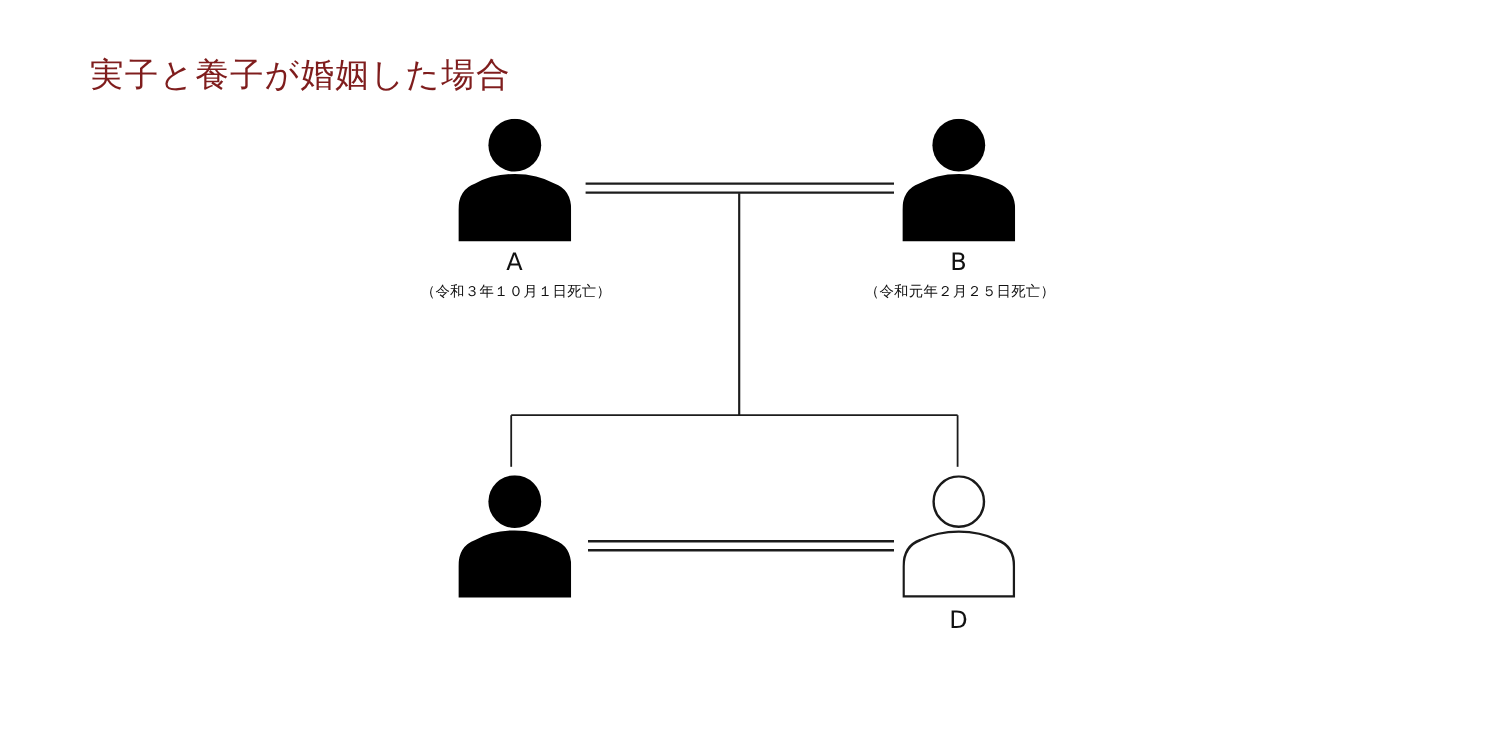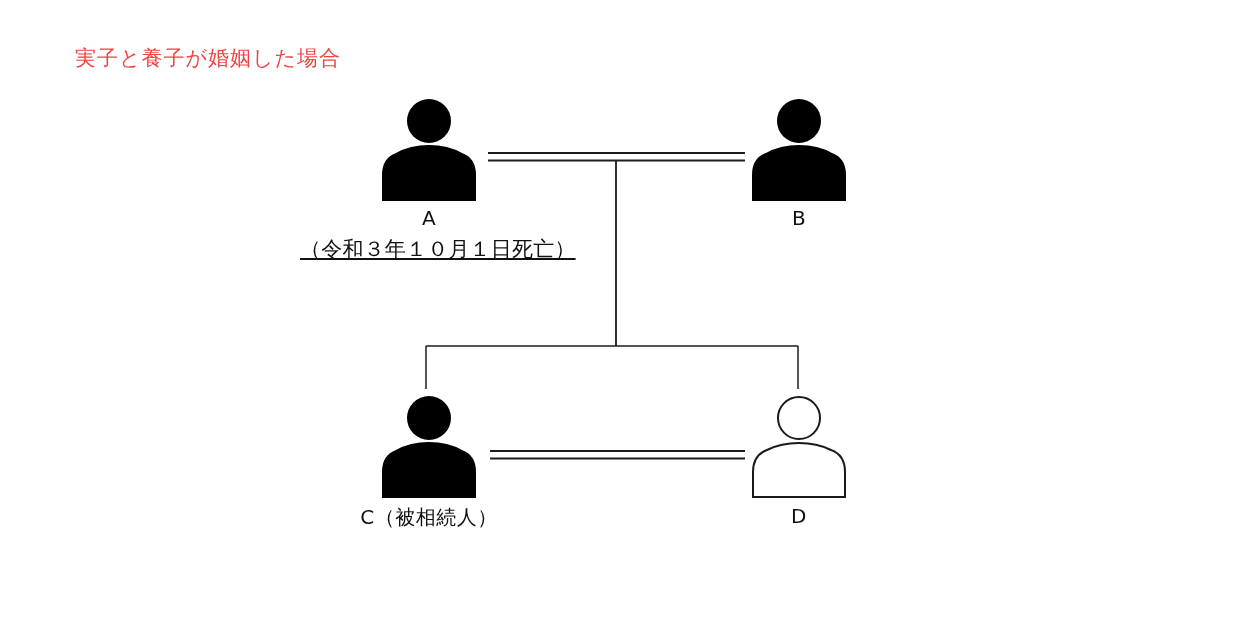--- a/index.html
+++ b/index.html
@@ -14,23 +14,23 @@
     background: #ffffff;
     overflow: hidden;
     font-family: "DejaVu Sans", "Liberation Sans", sans-serif;
     color: #1a1a1a;
   }
   .title {
     position: absolute;
     left: 75px;
     top: 44px;
     font-family: Liberation Serif, serif;
-    font-size: 21px;
+    font-size: 28px;
     letter-spacing: 1px;
-    color: #ef4444;
+    color: #7f1d1d;
     white-space: nowrap;
   }
   .lines-layer {
     position: absolute;
     left: 0;
     top: 0;
     width: 1241px;
     height: 621px;
   }
   .lines-layer line {
@@ -60,25 +60,24 @@
     position: absolute;
     text-align: center;
     font-size: 20px;
     color: #111111;
     white-space: nowrap;
     letter-spacing: 0.5px;
   }
   .person-note, .annotation {
     position: absolute;
     text-align: center;
-    font-size: 21px;
+    font-size: 12px;
     color: #111111;
     white-space: nowrap;
     letter-spacing: 0.2px;
-    text-decoration: underline;
   }
 </style>
 </head>
 <body>
 
 <div class="canvas">
 
   <div class="title">実子と養子が婚姻した場合</div>
 
   <svg class="lines-layer" width="1241" height="621" viewBox="0 0 1241 621" aria-hidden="true">
@@ -97,27 +96,27 @@
     <path d="M 0 102 L 0 76 Q 0 59 14 54 Q 28 46 47 46 Q 66 46 80 54 Q 94 59 94 76 L 94 102 Z"></path>
   </svg>
   <div class="person-label" style="left:369px; top:206px; width:120px;">A</div>
   <div class="person-note" style="left:300px; top:235px; width:260px;">（令和３年１０月１日死亡）</div>
 
   <svg class="person-icon icon-filled" style="left:752px; top:99px;" viewBox="0 0 94 103">
     <circle cx="47" cy="22" r="22"></circle>
     <path d="M 0 102 L 0 76 Q 0 59 14 54 Q 28 46 47 46 Q 66 46 80 54 Q 94 59 94 76 L 94 102 Z"></path>
   </svg>
   <div class="person-label" style="left:739px; top:206px; width:120px;">B</div>
+  <div class="person-note" style="left:670px; top:235px; width:260px;">（令和元年２月２５日死亡）</div>
 
 
   <svg class="person-icon icon-filled" style="left:382px; top:396px;" viewBox="0 0 94 103">
     <circle cx="47" cy="22" r="22"></circle>
     <path d="M 0 102 L 0 76 Q 0 59 14 54 Q 28 46 47 46 Q 66 46 80 54 Q 94 59 94 76 L 94 102 Z"></path>
   </svg>
-  <div class="person-label" style="left:329px; top:504px; width:200px;">C（被相続人）</div>
 
   <svg class="person-icon icon-outline" style="left:752px; top:396px;" viewBox="0 0 94 103">
     <circle cx="47" cy="22" r="21"></circle>
     <path d="M 1 101 L 1 76 Q 1 59 15 54 Q 29 47 47 47 Q 65 47 79 54 Q 93 59 93 76 L 93 101 Z"></path>
   </svg>
   <div class="person-label" style="left:739px; top:504px; width:120px;">D</div>
 
 </div>
 
 </body></html>

